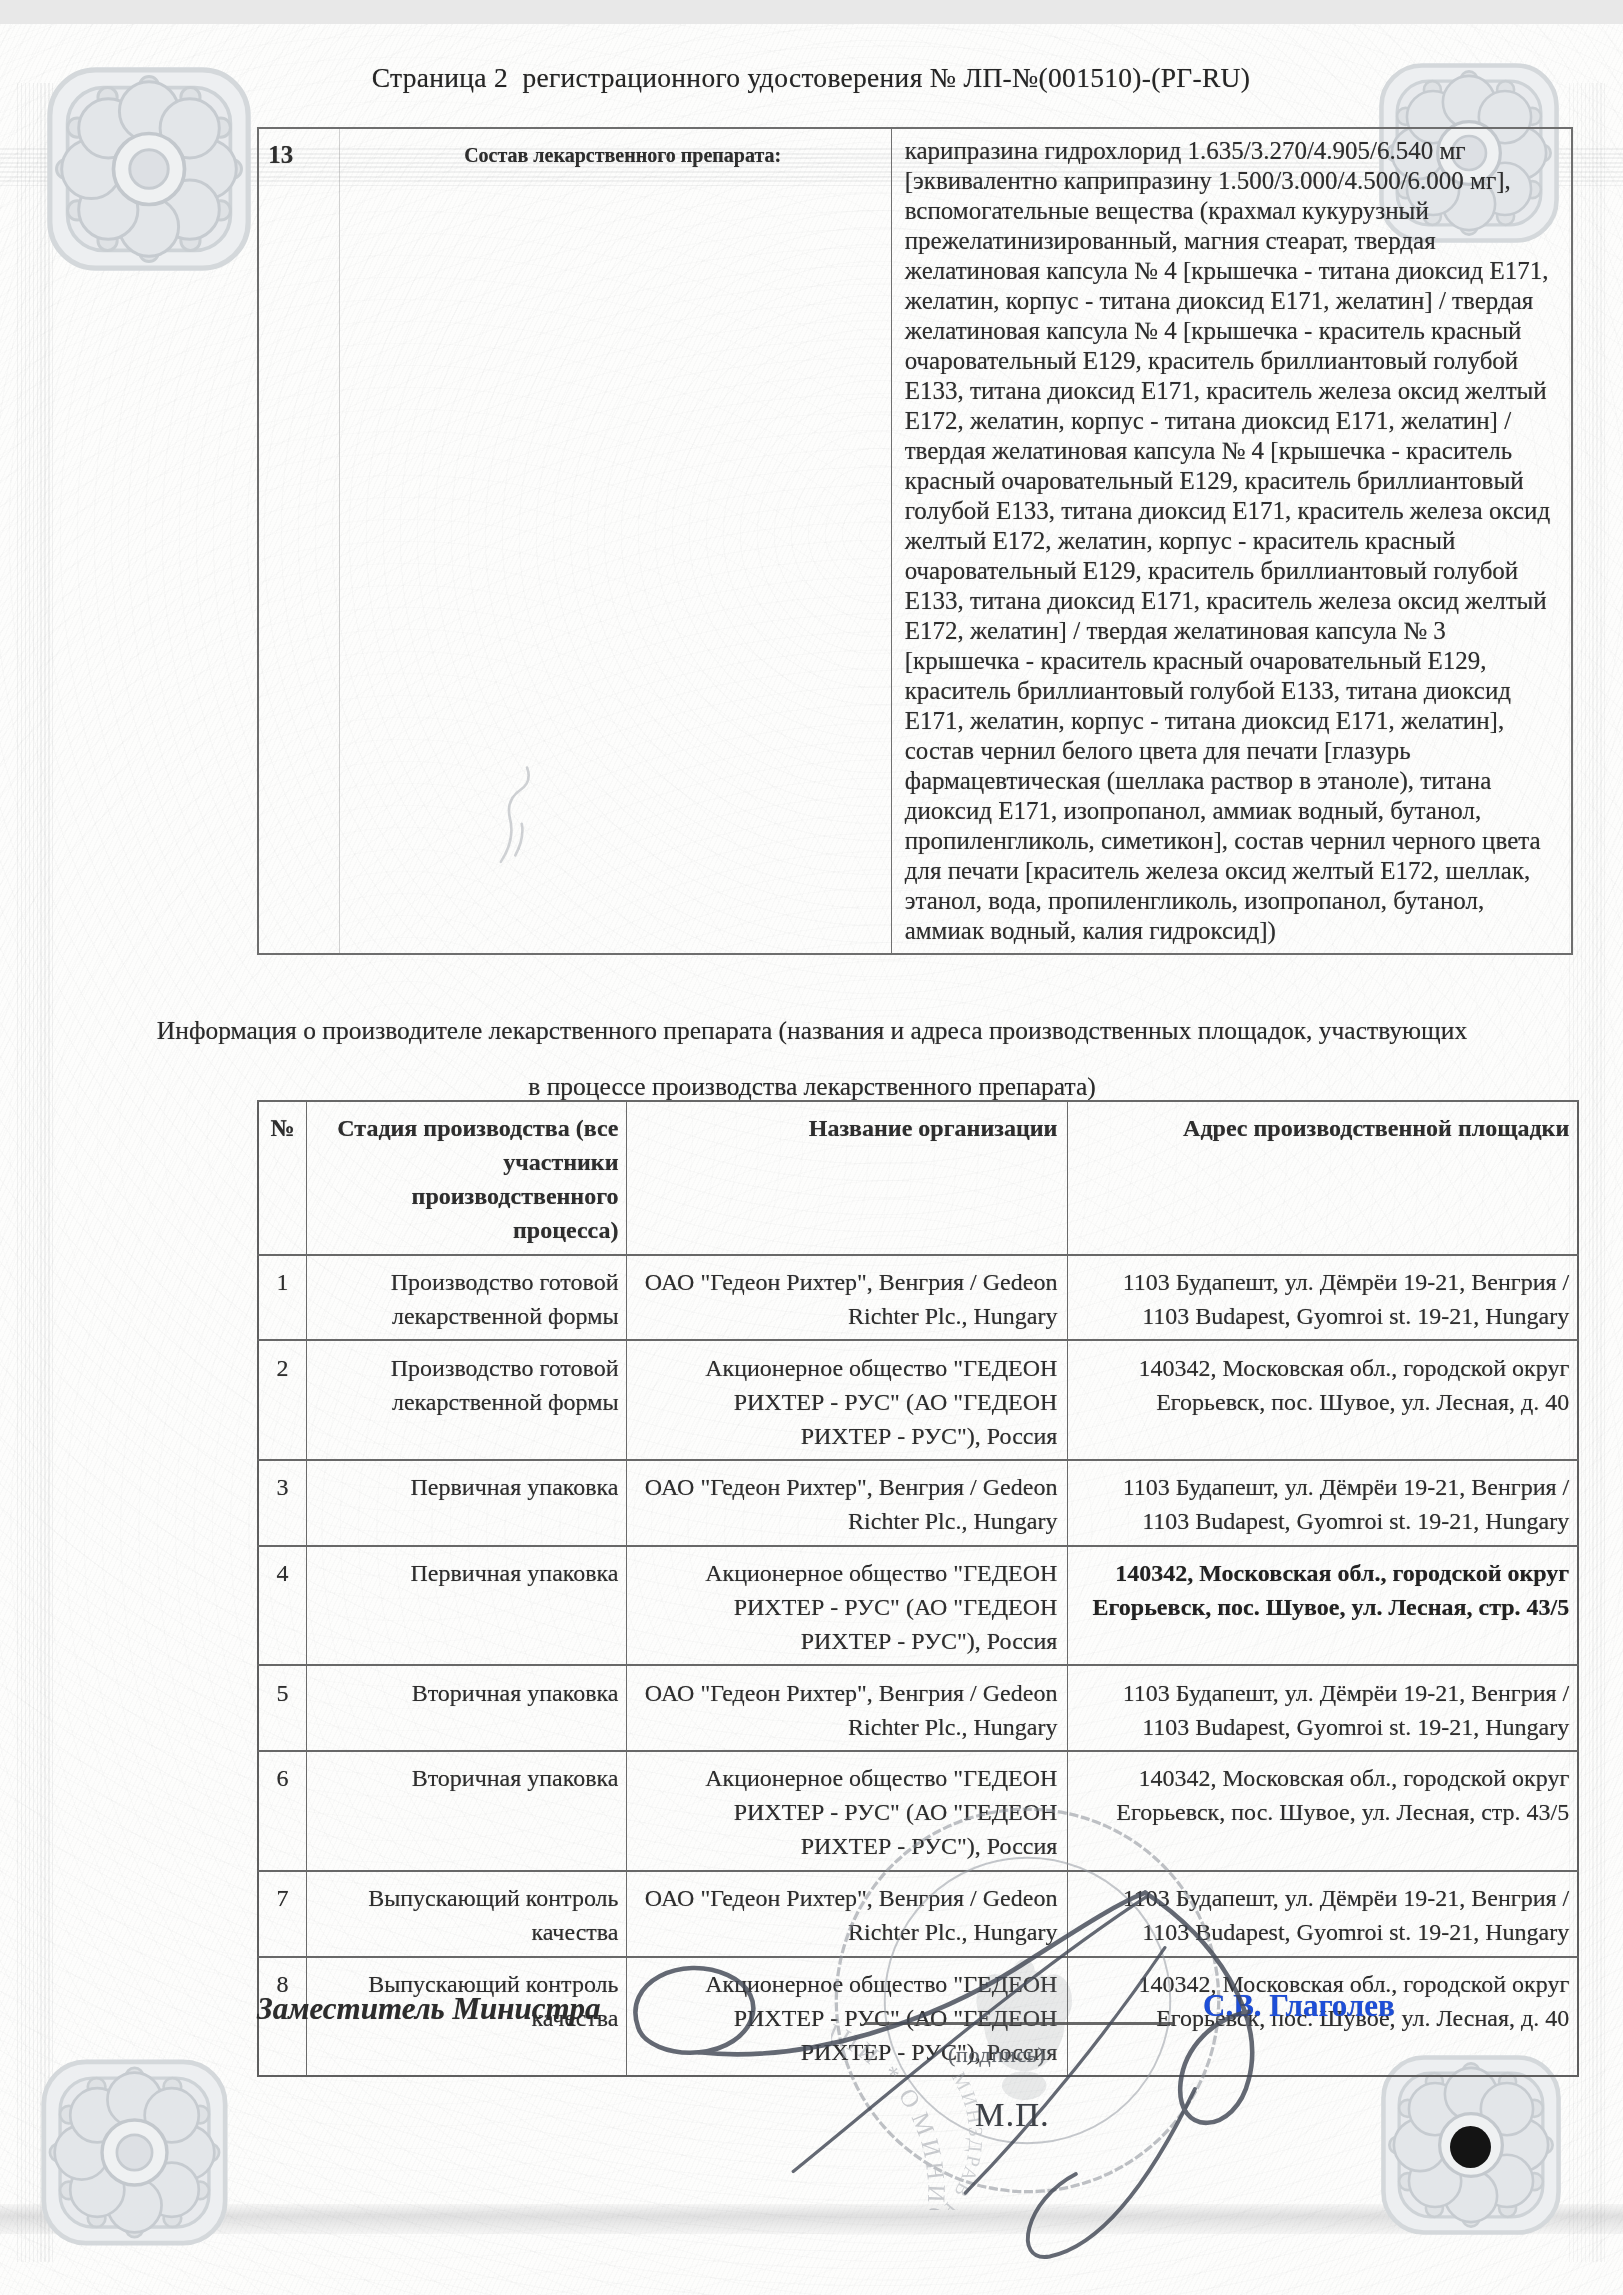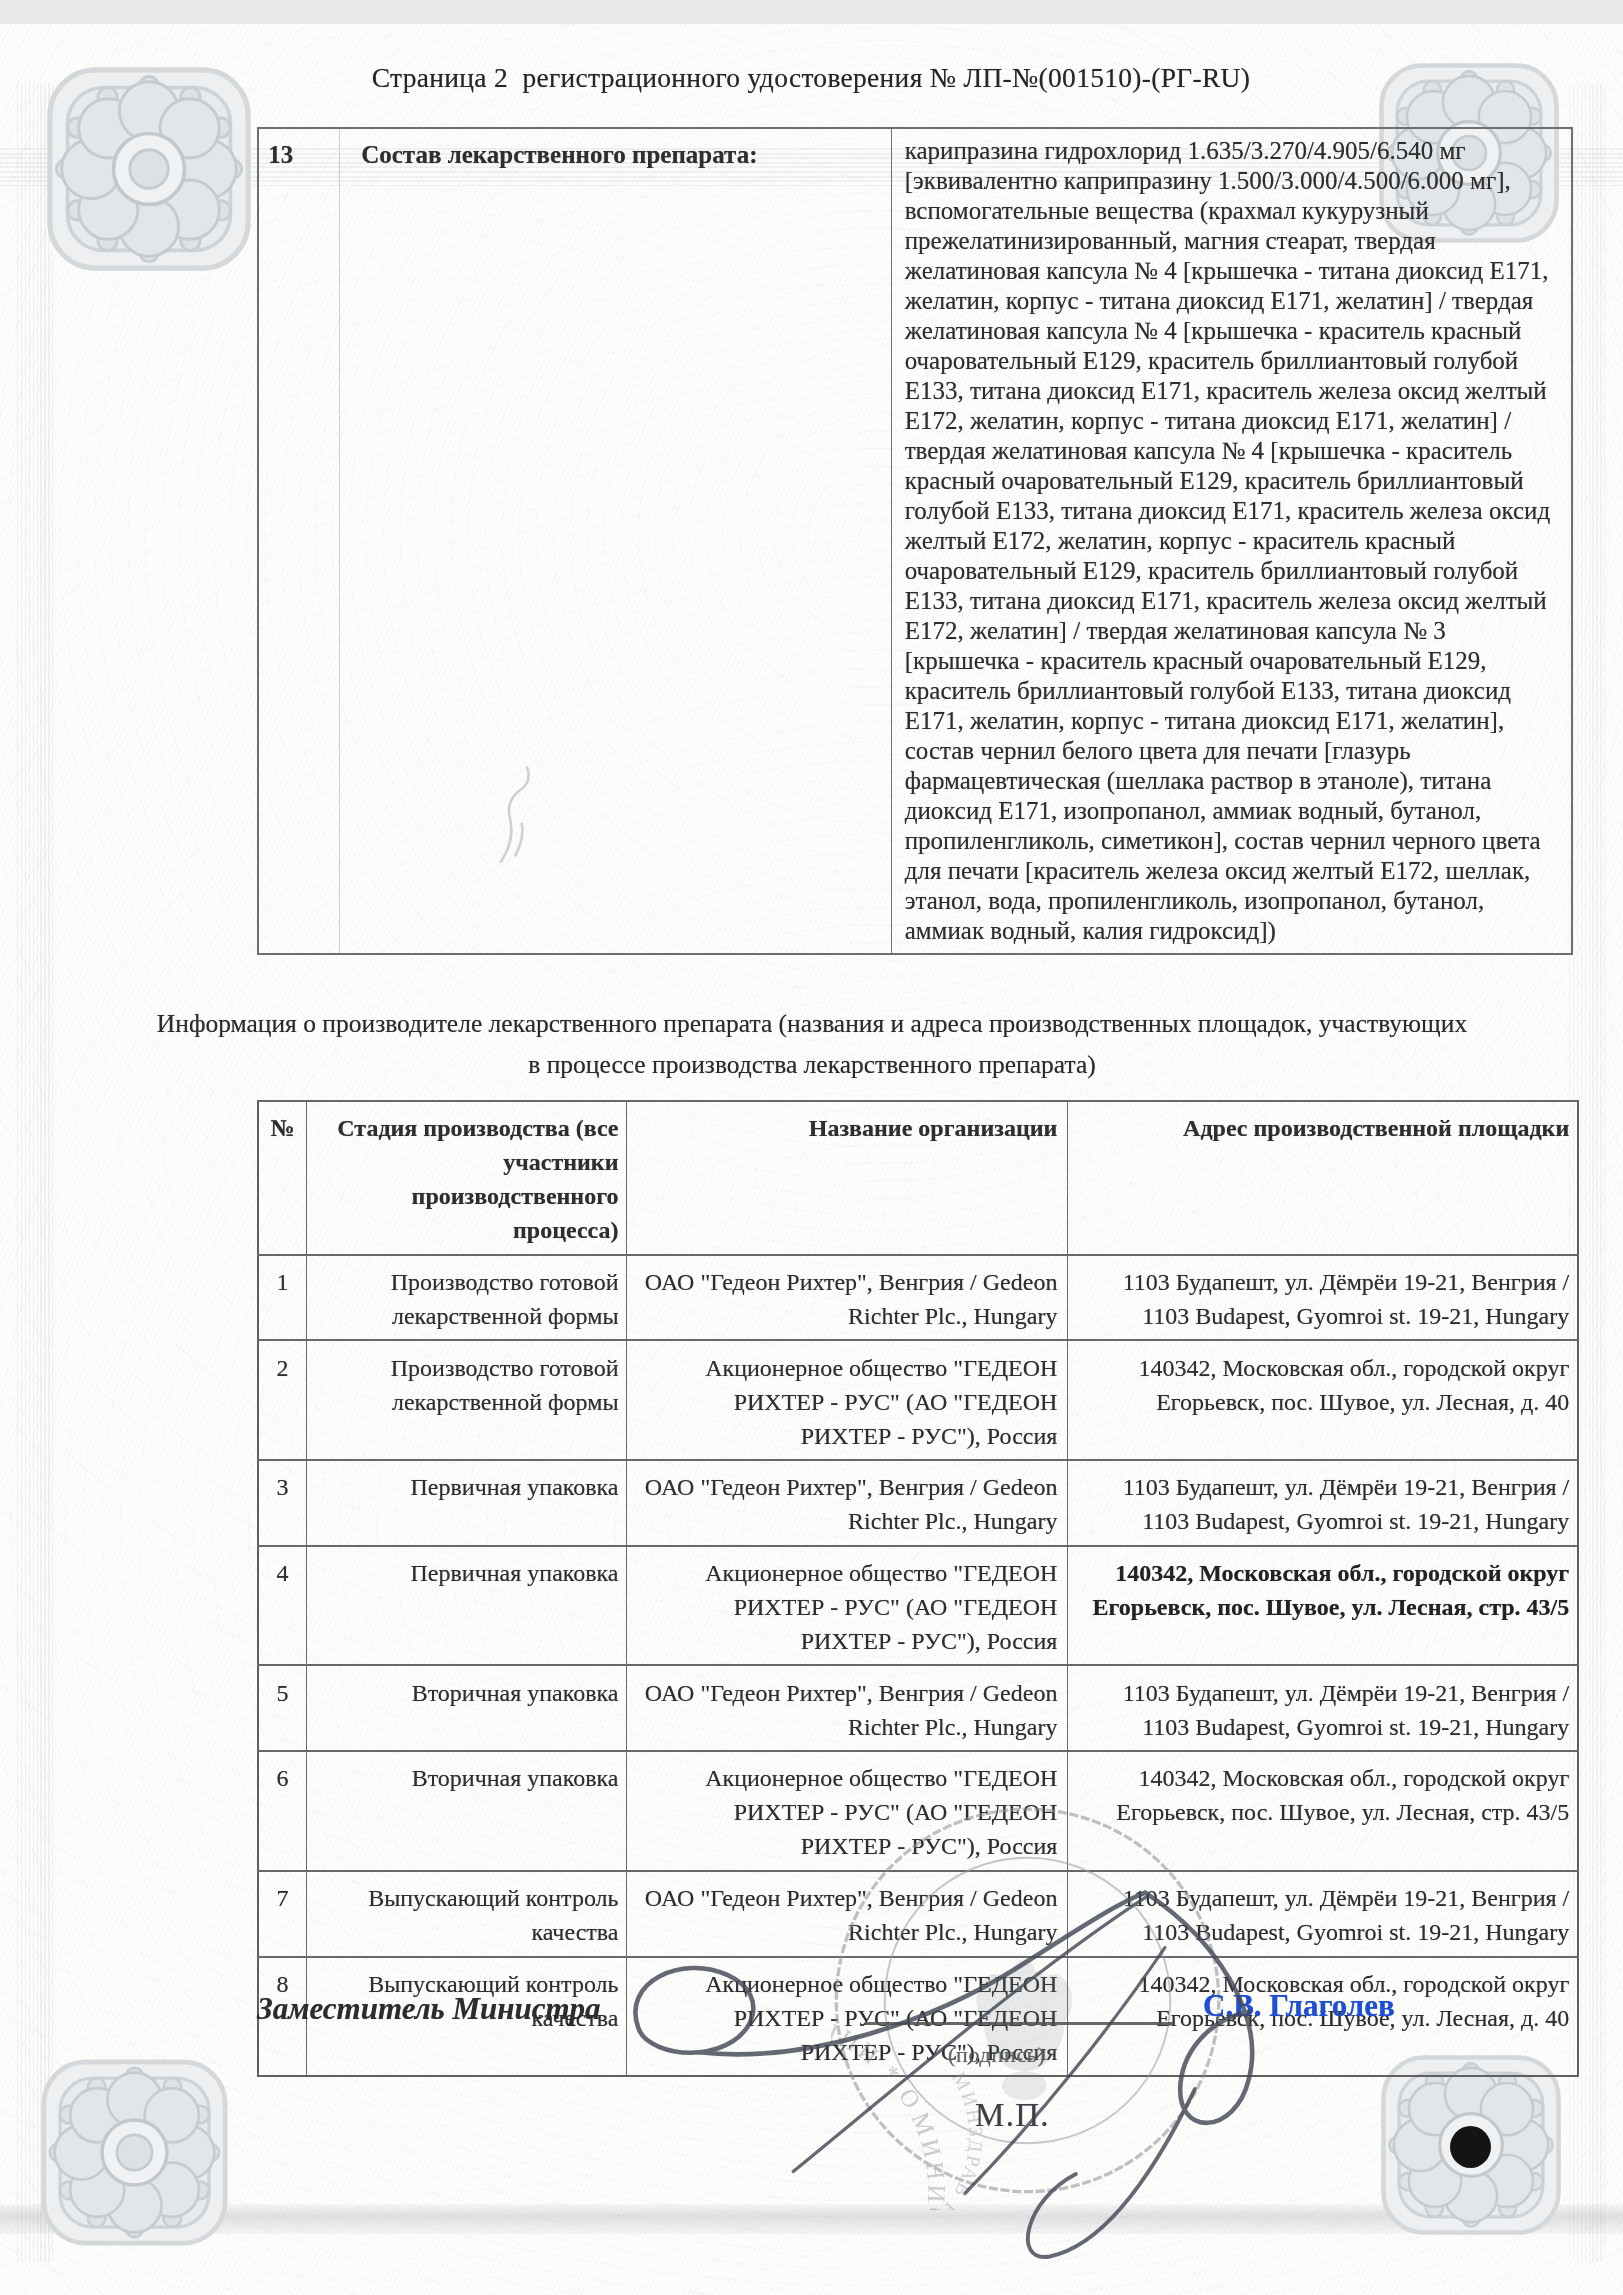--- a/index.html
+++ b/index.html
@@ -41,32 +41,32 @@
 
   
   table{border-collapse:collapse;}
   .t1{
     position:absolute;left:257px;top:103px;z-index:2;width:1251px;
     table-layout:fixed;border:2px solid #6e6e6e;
   }
   .t1 td{vertical-align:top;font-size:25px;line-height:30px;}
   .t1 tr{border-top:2px solid #6e6e6e;}
   .t1 .c-num{width:71px;padding:10.5px 0 0 9.2px;font-weight:600;}
-  .t1 .c-label{width:523px;padding:10.5px 6.5px 6.5px 21px;font-weight:700;font-size:25px;
-    border-left:0.7px solid rgba(110,110,110,.30);}
+  .t1 .c-label{width:523px;padding:10.5px 6.5px 6.5px 21px;font-weight:700;font-size:20px;
+    border-left:0.7px solid rgba(110,110,110,.30);text-align:center;}
   .t1 .c-value{width:657px;padding:6.5px 9.2px 7.9px 13px;border-left:1.3px solid #707070;}
   .t1 .r13 .c-value{min-height:766px;}
   .t1 .r13 td{height:780px;}
   .t1 .r14 td{height:63px;}
   .t1 .r14 .c-value{text-align:center;padding-top:11.8px;}
 
   
   .info-paragraph{
     position:absolute;left:151px;top:979px;width:1322px;z-index:2;
-    text-align:center;font-size:25.5px;line-height:41px;color:#2b2b2b;
+    text-align:center;font-size:25.5px;line-height:56px;color:#2b2b2b;
   }
 
   
   .t2{
     position:absolute;left:257px;top:1076px;z-index:2;width:1251px;
     table-layout:fixed;border:2px solid #5f5f5f;
   }
   .t2 tr{border-top:2.6px solid #686868;}
   .t2 td,.t2 th{vertical-align:top;font-size:24px;line-height:34px;text-align:right;}
   .t2 .c-num{width:47px;text-align:center;padding:9.2px 0 0 0;}

